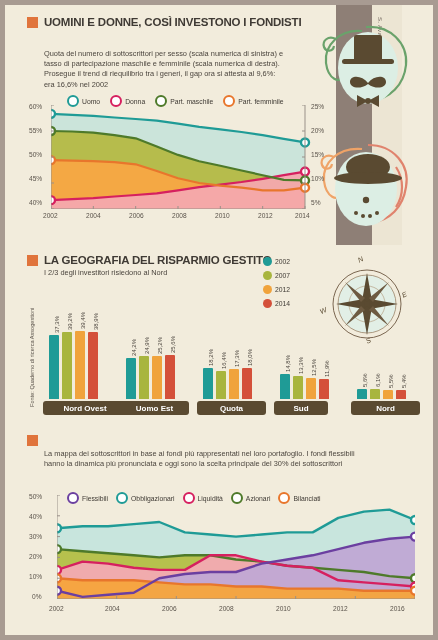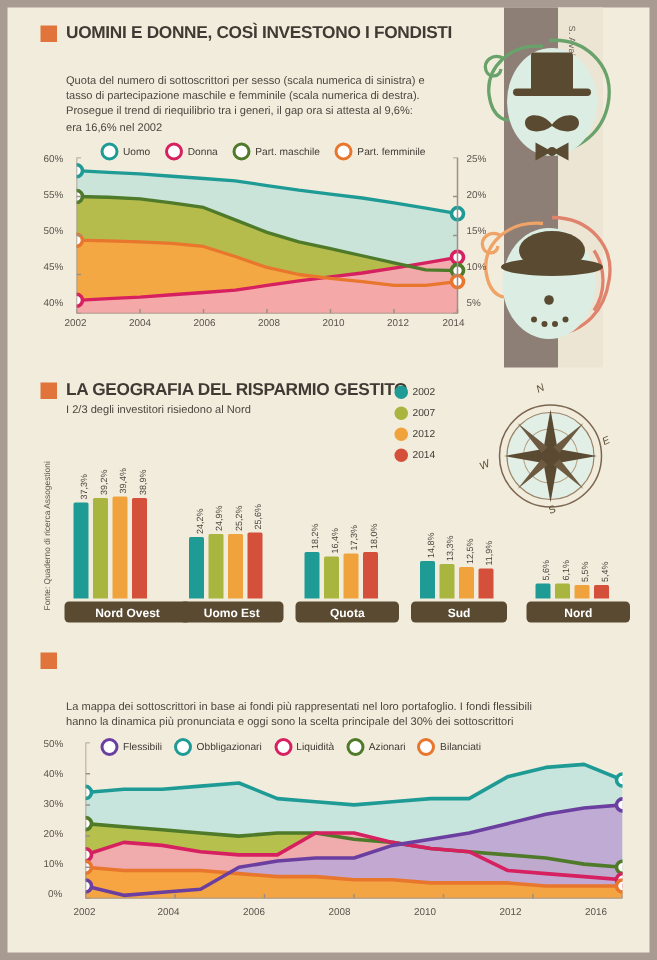--- a/index.html
+++ b/index.html
@@ -318,29 +318,29 @@
         <div class="bar" style="left: 32px; height: 9.42857px; background: rgb(240, 163, 60);"></div>
         <div class="bar-val" style="left: 43px; bottom: 11.4286px;">5,5%</div>
         <div class="bar" style="left: 45px; height: 9.25714px; background: rgb(212, 80, 58);"></div>
         <div class="bar-val" style="left: 56px; bottom: 11.2571px;">5,4%</div>
       </div>
     </div>
   <div id="bargroups" style="position:absolute;left:38px;top:396px;width:385px;height:16px">
       <div class="grp-label" style="position: absolute; left: 0px; width: 84px;">Nord Ovest</div>
       <div class="grp-label" style="position: absolute; left: 77px; width: 69px;">Uomo Est</div>
       <div class="grp-label" style="position: absolute; left: 154px; width: 69px;">Quota</div>
-      <div class="grp-label" style="position: absolute; left: 231px; width: 64px;">Sud</div>
+      <div class="grp-label" style="position: absolute; left: 231px; width: 54px;">Sud</div>
       <div class="grp-label" style="position: absolute; left: 308px; width: 69px;">Nord</div>
     </div>
 
   <div class="section" style="top:428px">
     <div class="sec-title-row">
       <div class="sq"></div>
     </div>
-    <div class="sec-sub wide" style="margin-top:20px">La mappa dei sottoscrittori in base ai fondi più rappresentati nel loro portafoglio. I fondi flessibili hanno la dinamica più pronunciata e oggi sono la scelta principale del 30% dei sottoscrittori</div>
+    <div class="sec-sub wide" style="margin-top:3px">La mappa dei sottoscrittori in base ai fondi più rappresentati nel loro portafoglio. I fondi flessibili hanno la dinamica più pronunciata e oggi sono la scelta principale del 30% dei sottoscrittori</div>
   </div>
 
   <div class="legend" style="position:absolute;left:62px;top:487px;gap:8px">
     <div class="lg-item">
       <span class="dot" style="border-color:#6b3fa0"></span>
       <span class="lg-lbl">Flessibili</span>
     </div>
     <div class="lg-item">
       <span class="dot" style="border-color:#1f9b96"></span>
       <span class="lg-lbl">Obbligazionari</span>

